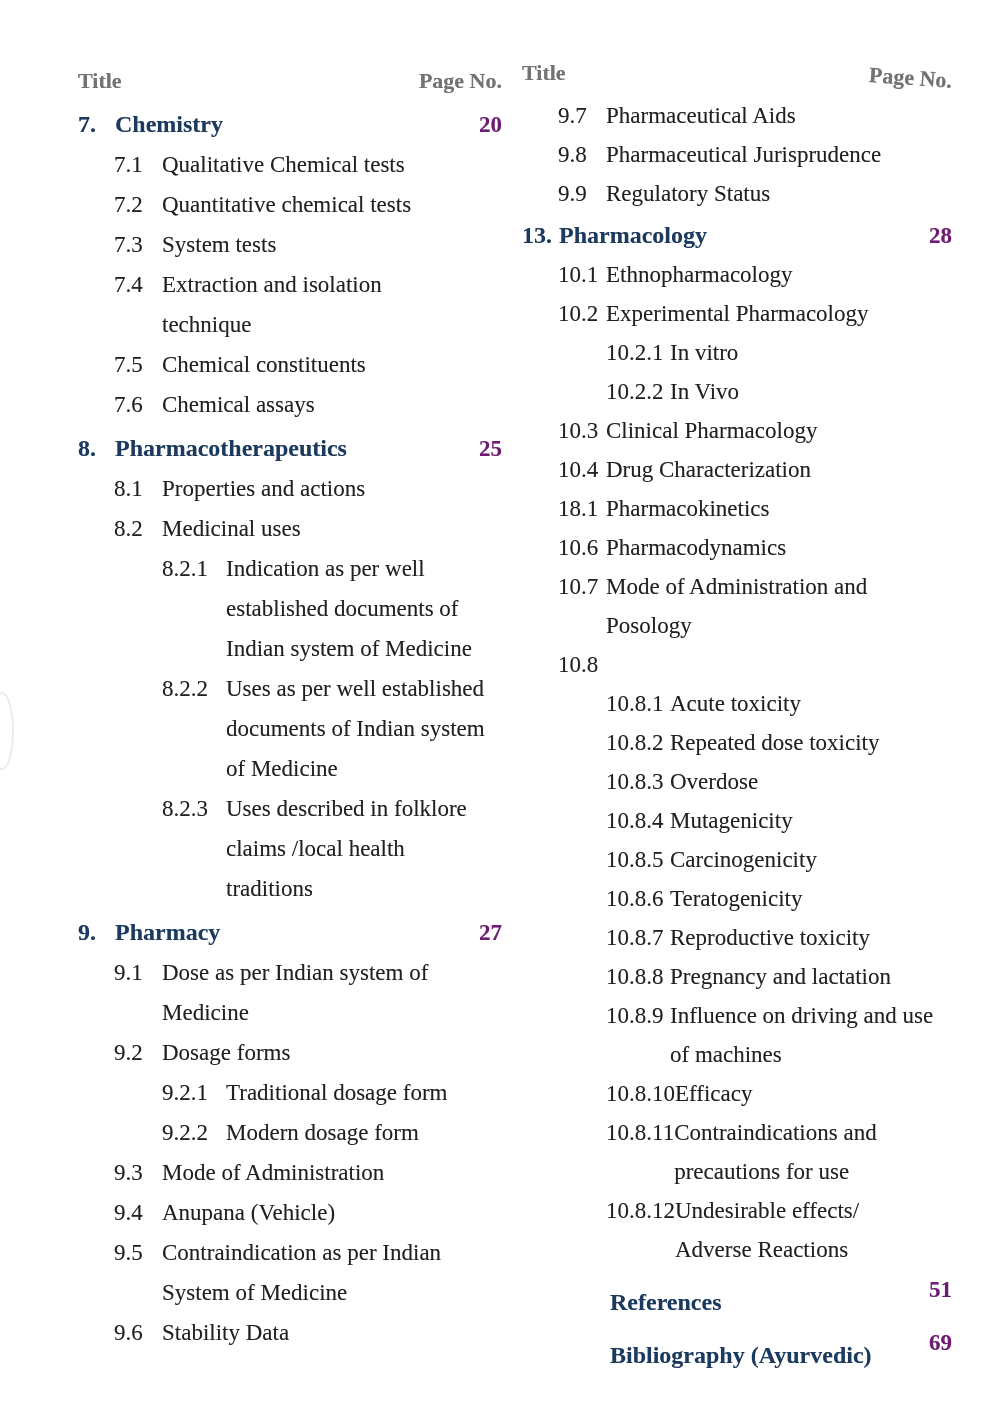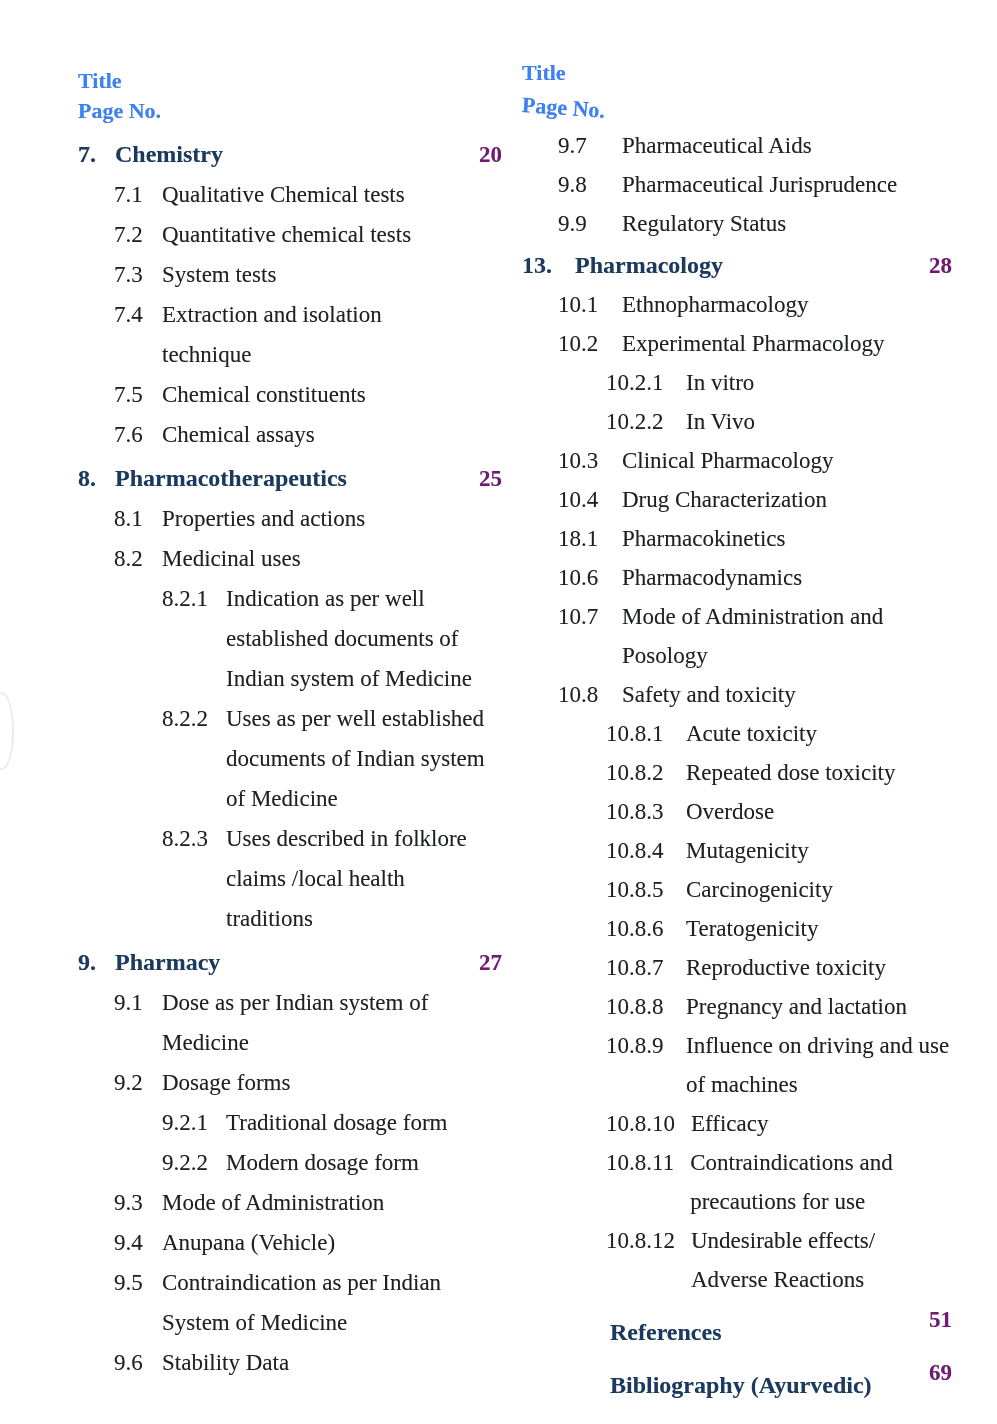--- a/index.html
+++ b/index.html
@@ -17,36 +17,35 @@
   .col-left  { left: 78px;  top: 66px; width: 424px; }
   .col-right { left: 522px; top: 58px; width: 430px; }
 
   .col-header {
     display: flex;
     justify-content: space-between;
     align-items: flex-start;
     font-weight: bold;
     font-size: 22px;
     line-height: 30px;
-    color: #3b82f6;
+    color: #737373;
     margin-bottom: 8px;
-    flex-direction: column;
   }
   .col-right .hdr-page {
     display: inline-block;
     transform: translateY(5px) rotate(4deg);
   }
 
   .row {
     display: flex;
     align-items: baseline;
     font-size: 23px;
     line-height: 40px;
   }
-  .col-right .row { line-height: 39px; gap: 16px; }
+  .col-right .row { line-height: 39px; }
 
   .row .num { flex: 0 0 auto; }
   .row .txt { white-space: pre-line; }
   .row .pg {
     margin-left: auto;
     padding-left: 8px;
     flex: 0 0 auto;
     font-weight: bold;
     color: #701a75;
     font-size: 23px;
@@ -246,21 +245,20 @@
           <span class="num">10.6</span>
           <span class="txt">Pharmacodynamics</span>
         </div>
         <div class="row lvl2">
           <span class="num">10.7</span>
           <span class="txt">Mode of Administration and
 Posology</span>
         </div>
         <div class="row lvl2">
           <span class="num">10.8</span>
-          <span class="txt">Safety and toxicity</span>
         </div>
         <div class="row lvl3">
           <span class="num">10.8.1</span>
           <span class="txt">Acute toxicity</span>
         </div>
         <div class="row lvl3">
           <span class="num">10.8.2</span>
           <span class="txt">Repeated dose toxicity</span>
         </div>
         <div class="row lvl3">

